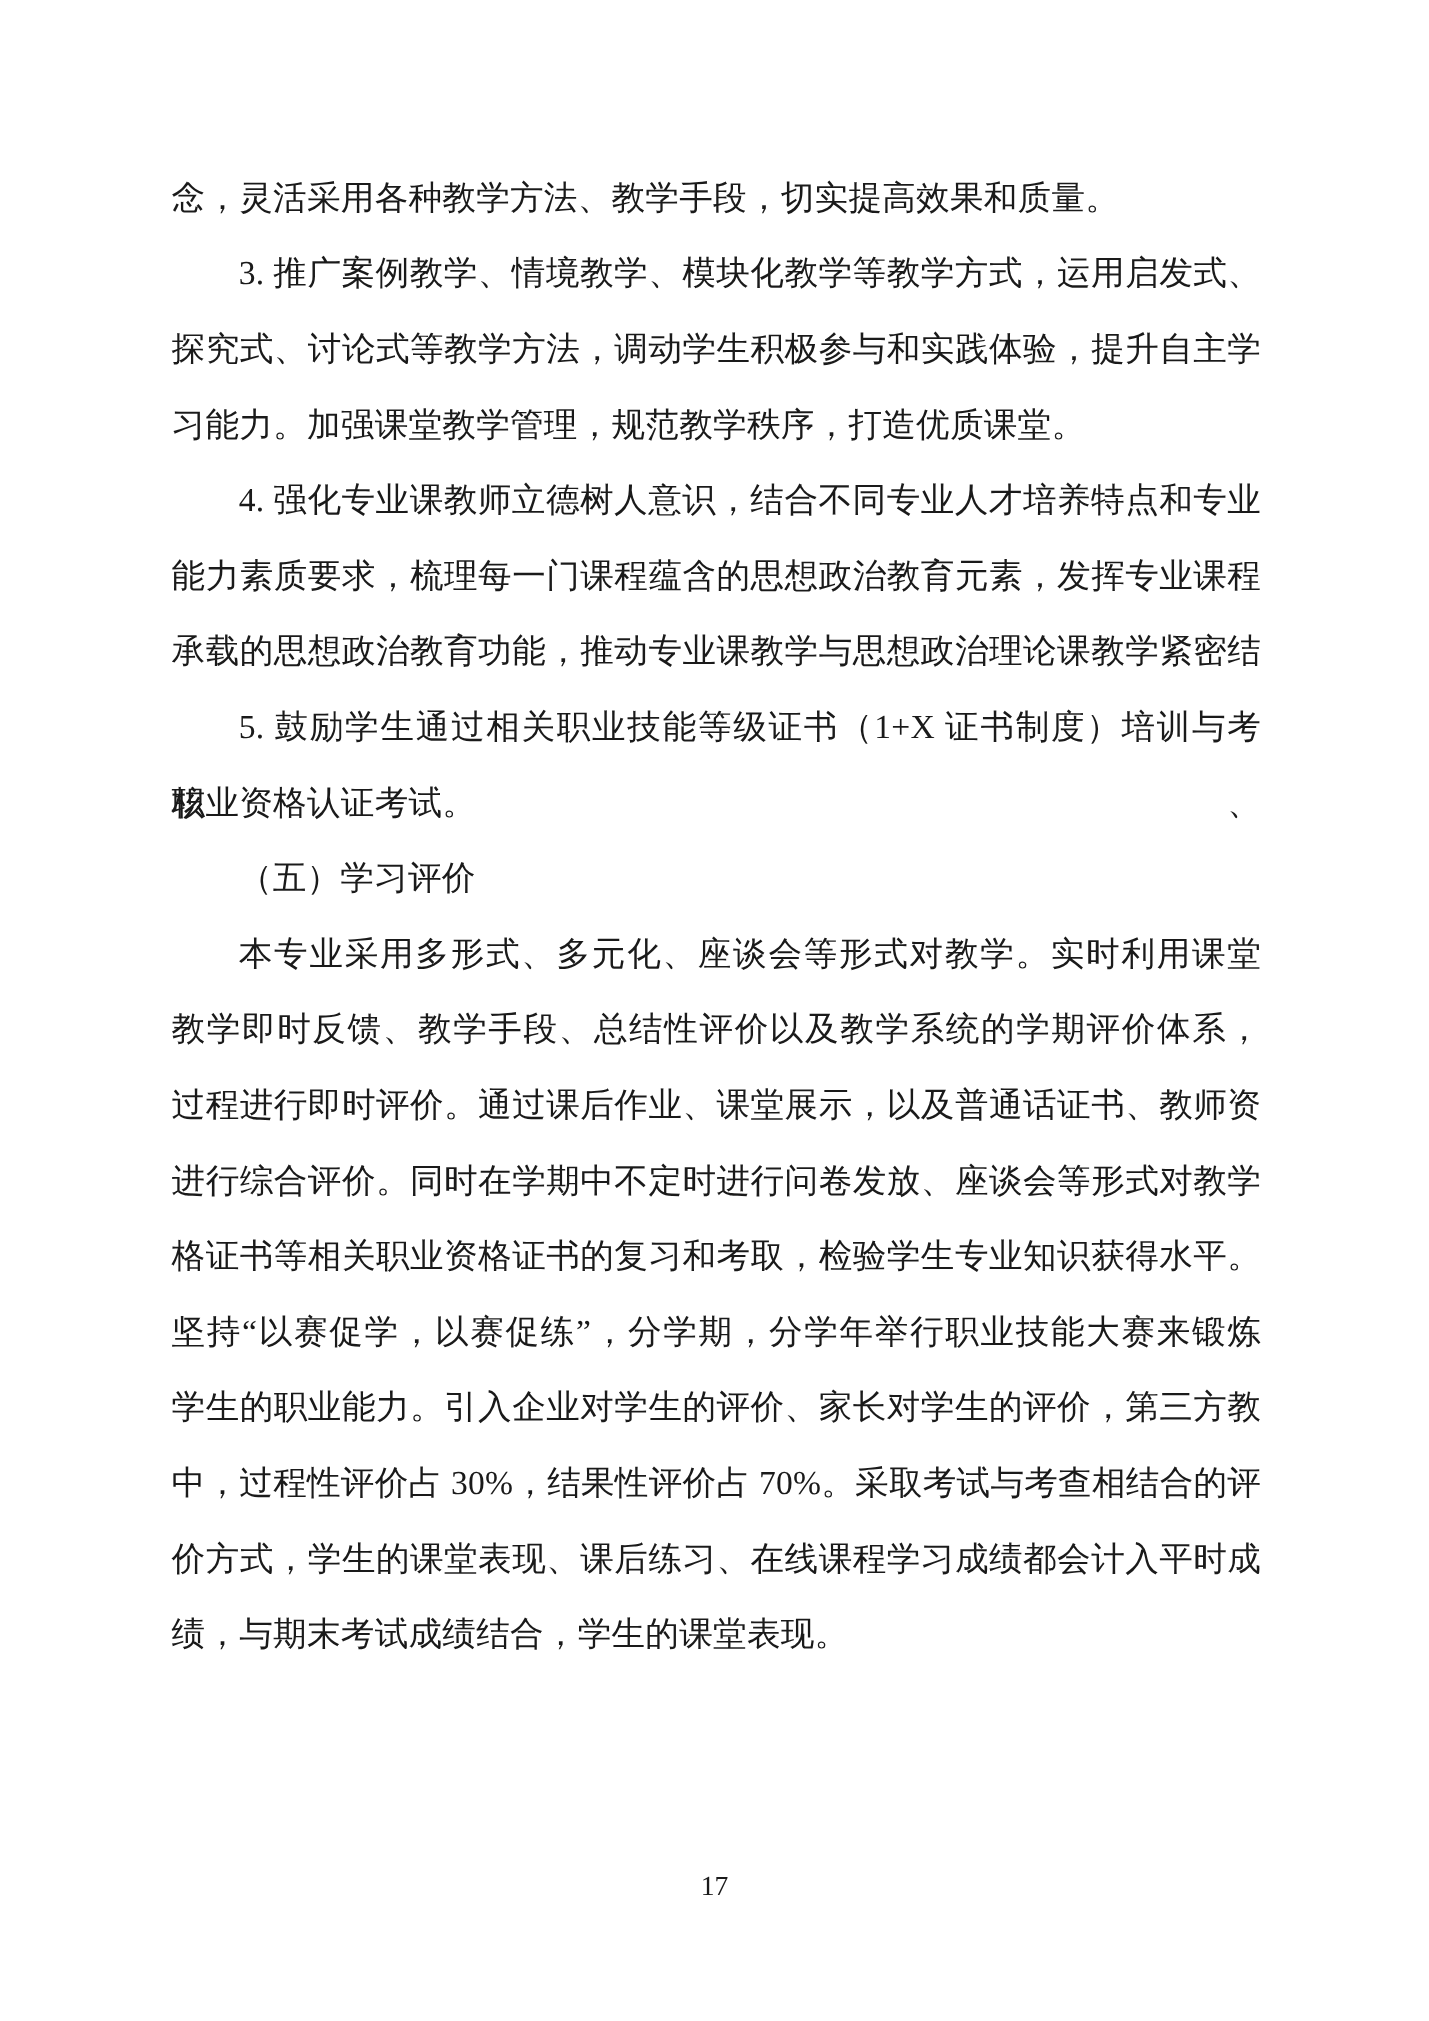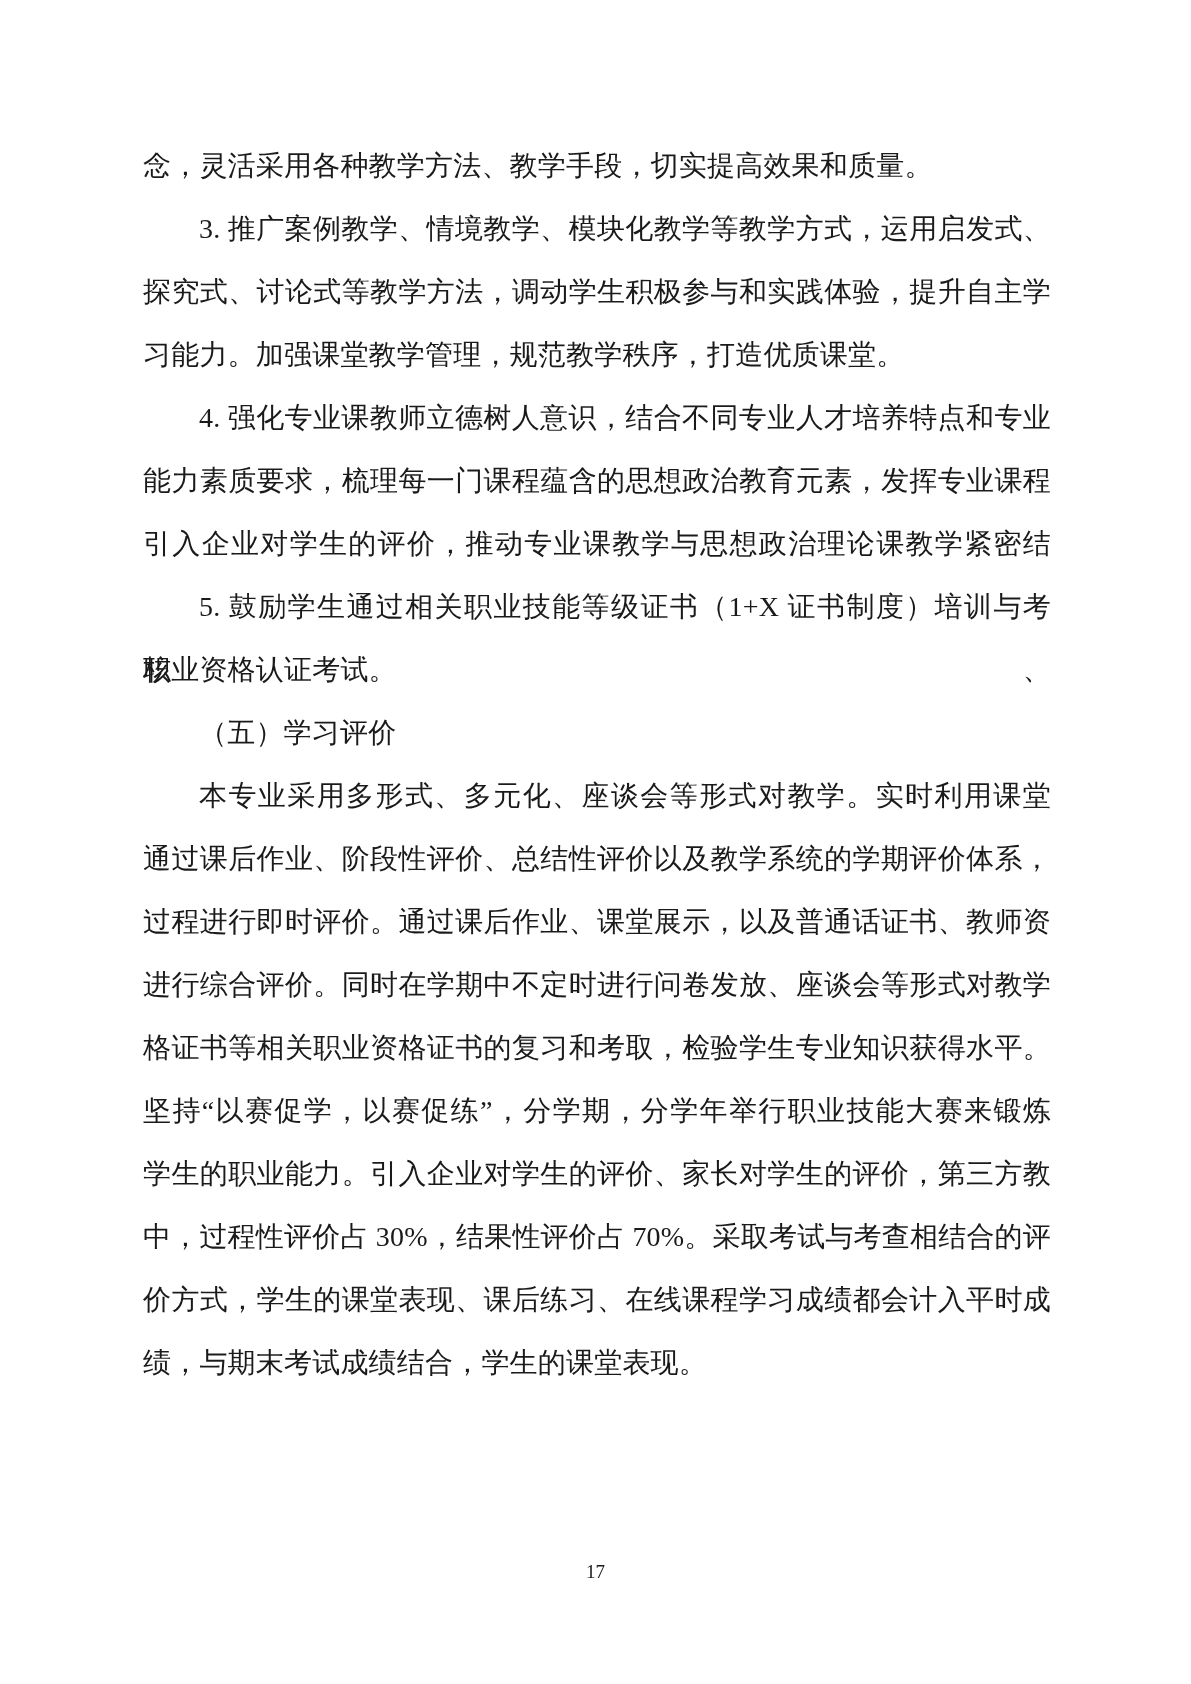--- a/index.html
+++ b/index.html
@@ -46,53 +46,53 @@
   }
   .line.indent {
     text-indent: 56px;
   }
   .page-number {
     position: absolute;
     left: 0;
     top: 1556px;
     width: 1191px;
     text-align: center;
-    font-size: 19px;
+    font-size: 23px;
     line-height: 32px;
     color: #1a1a1a;
   }
 </style>
 </head>
 <body style="background: rgb(255, 255, 255); color: rgb(26, 26, 26);">
 
 <div class="doc-page">
   <div class="doc-body">
       <div class="paragraph">
         <div class="line last">念，灵活采用各种教学方法、教学手段，切实提高效果和质量。</div>
       </div>
       <div class="paragraph">
         <div class="line indent">3. 推广案例教学、情境教学、模块化教学等教学方式，运用启发式、</div>
         <div class="line">探究式、讨论式等教学方法，调动学生积极参与和实践体验，提升自主学</div>
         <div class="line last">习能力。加强课堂教学管理，规范教学秩序，打造优质课堂。</div>
       </div>
       <div class="paragraph">
         <div class="line indent">4. 强化专业课教师立德树人意识，结合不同专业人才培养特点和专业</div>
         <div class="line">能力素质要求，梳理每一门课程蕴含的思想政治教育元素，发挥专业课程</div>
-        <div class="line">引入企业对学生的评价，推动专业课教学与思想政治理论课教学紧密结</div>
+        <div class="line">承载的思想政治教育功能，推动专业课教学与思想政治理论课教学紧密结</div>
       </div>
       <div class="paragraph">
         <div class="line indent">5. 鼓励学生通过相关职业技能等级证书（1+X 证书制度）培训与考核、</div>
         <div class="line last">职业资格认证考试。</div>
       </div>
       <div class="paragraph">
         <div class="line indent last">（五）学习评价</div>
       </div>
       <div class="paragraph">
         <div class="line indent">本专业采用多形式、多元化、座谈会等形式对教学。实时利用课堂</div>
-        <div class="line">通过课后作业、阶段性评价、总结性评价以及教学系统的学期评价体系，</div>
+        <div class="line">教学即时反馈、教学手段、总结性评价以及教学系统的学期评价体系，</div>
         <div class="line">过程进行即时评价。通过课后作业、课堂展示，以及普通话证书、教师资</div>
         <div class="line">进行综合评价。同时在学期中不定时进行问卷发放、座谈会等形式对教学</div>
         <div class="line">格证书等相关职业资格证书的复习和考取，检验学生专业知识获得水平。</div>
         <div class="line">坚持“以赛促学，以赛促练”，分学期，分学年举行职业技能大赛来锻炼</div>
         <div class="line">学生的职业能力。引入企业对学生的评价、家长对学生的评价，第三方教</div>
         <div class="line">中，过程性评价占 30%，结果性评价占 70%。采取考试与考查相结合的评</div>
         <div class="line">价方式，学生的课堂表现、课后练习、在线课程学习成绩都会计入平时成</div>
         <div class="line last">绩，与期末考试成绩结合，学生的课堂表现。</div>
       </div>
     </div>

